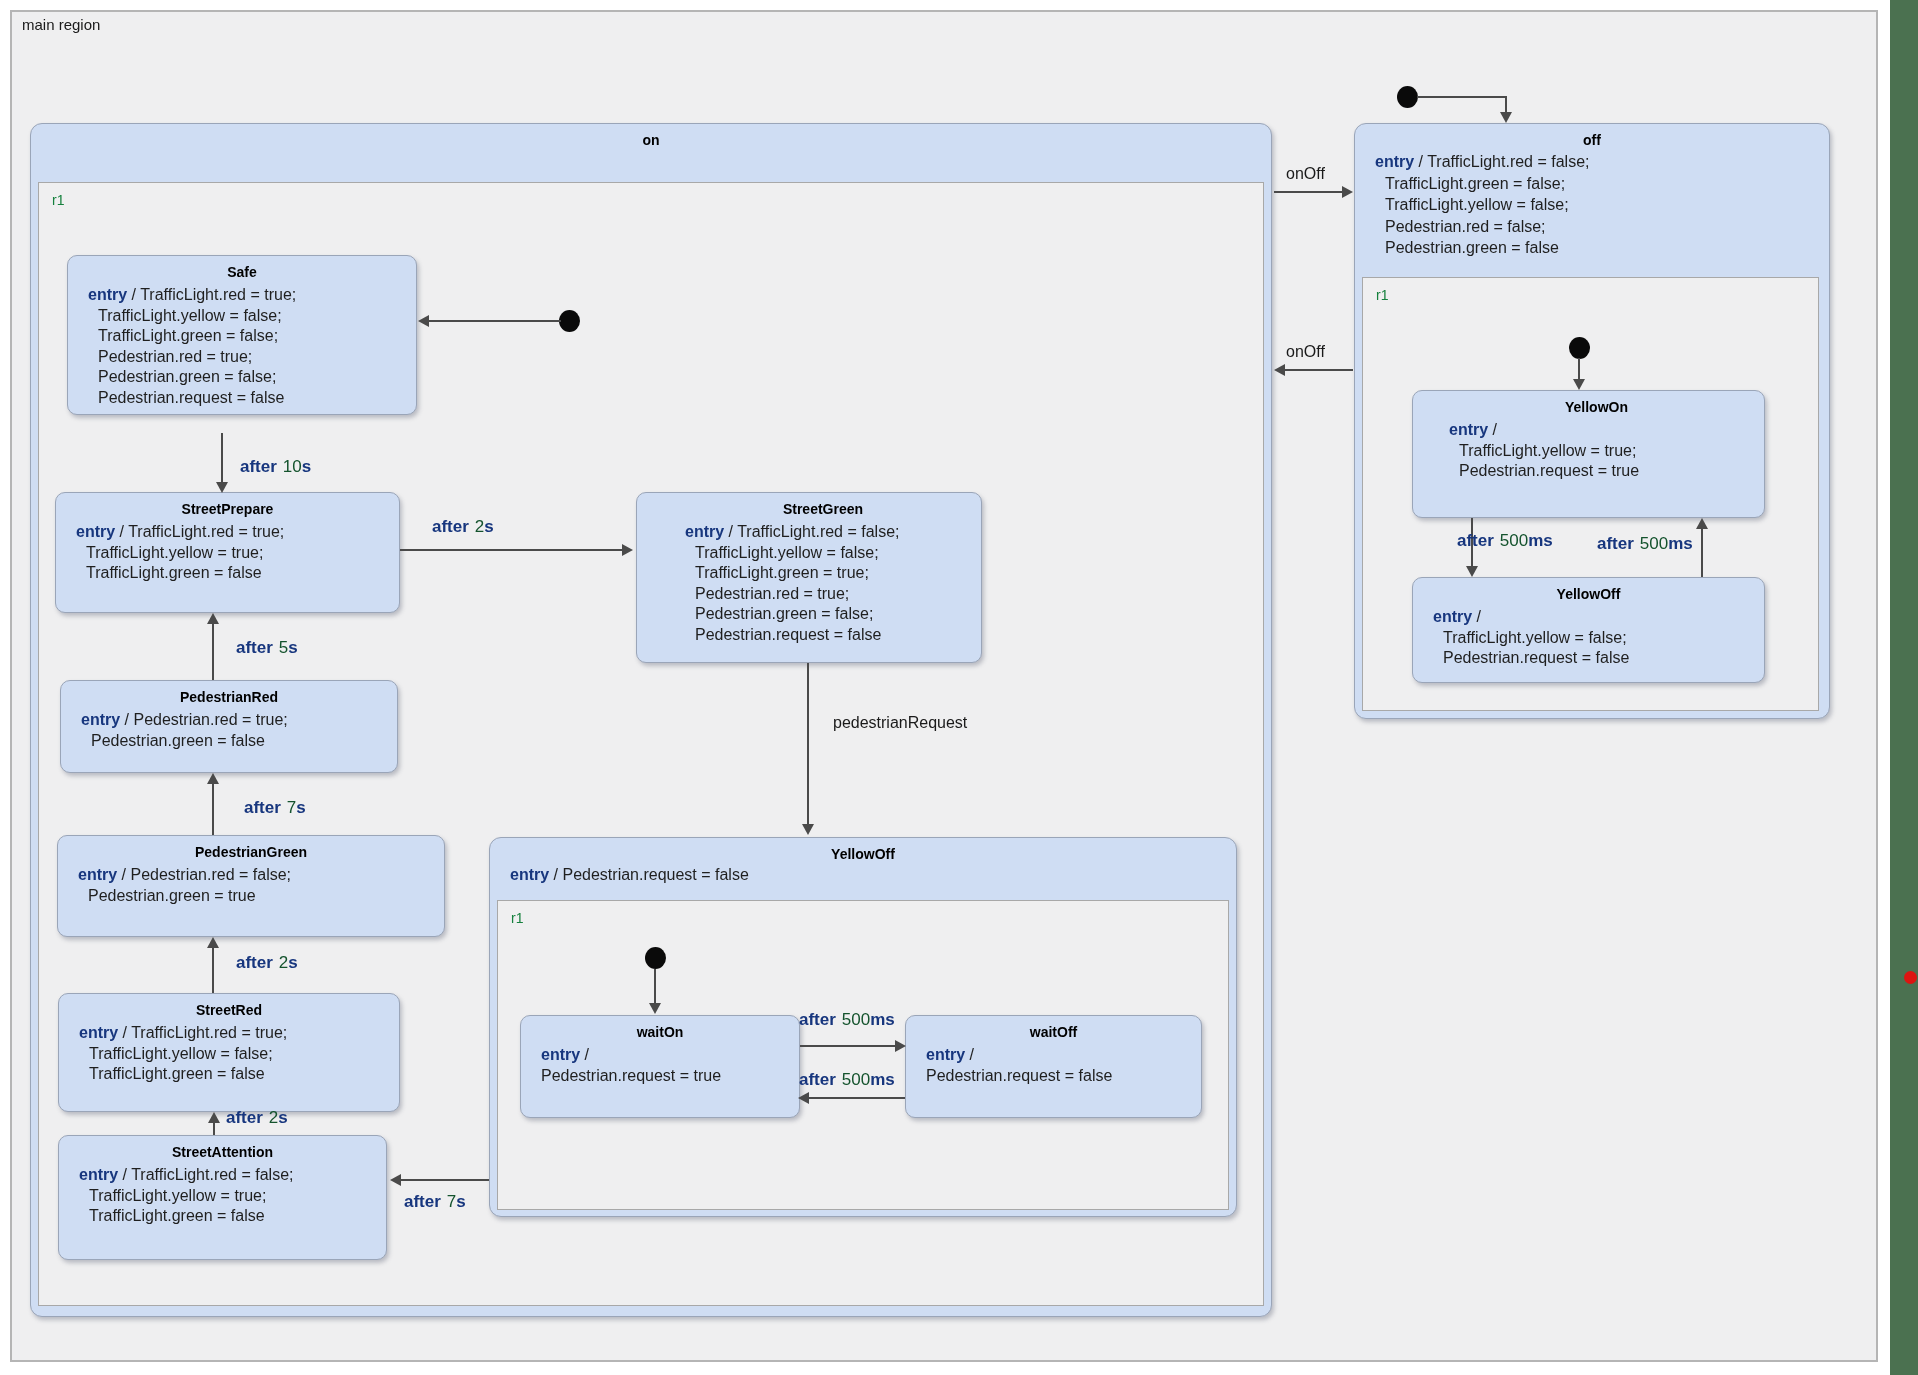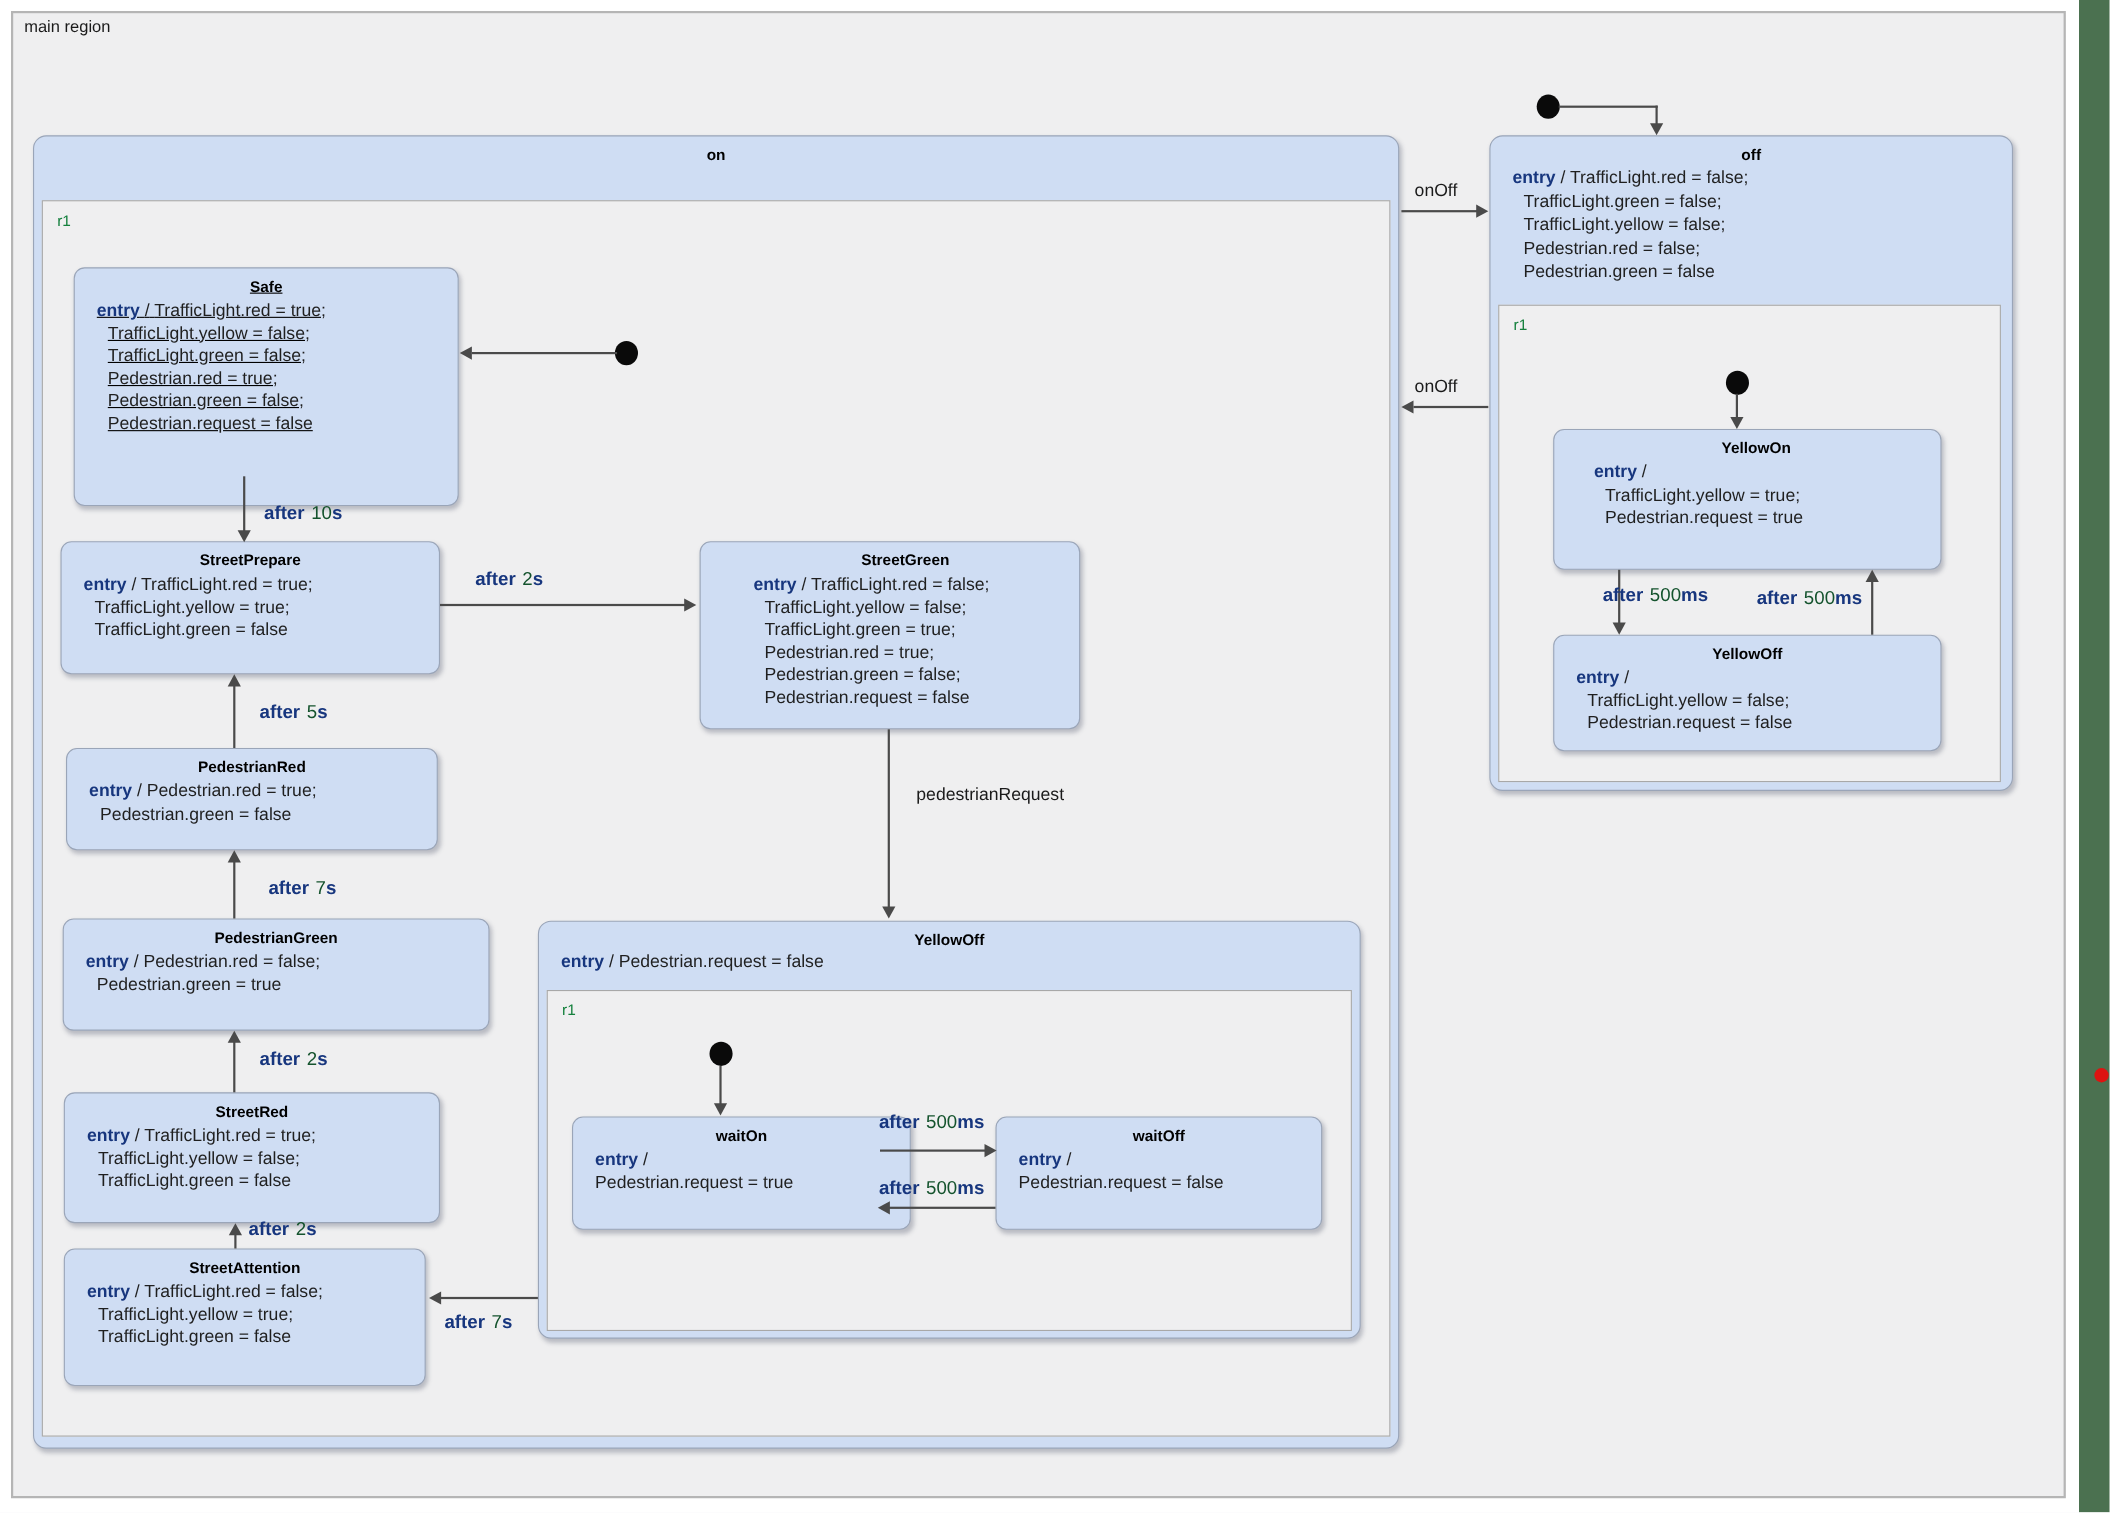--- a/index.html
+++ b/index.html
@@ -54,21 +54,21 @@
   <div class="main-region"></div>
   <div class="main-region-label">main region</div>
 
   <div class="state composite" style="left:30px;top:123px;width:1242px;height:1194px;">
     <div class="state-title">on</div>
   </div>
   <div class="region" style="left:38px;top:182px;width:1226px;height:1124px;">
     <div class="region-label">r1</div>
   </div>
 
-  <div class="state" style="left:67px;top:243px;width:350px;height:217px;text-decoration:underline;">
+  <div class="state" style="left:67px;top:255px;width:350px;height:160px;">
     <div class="state-title">Safe</div>
     <div class="body">
       <div class="line"><span class="kw">entry</span> <span class="sep">/</span> <span>TrafficLight.red = true;</span></div>
       <div class="line cont">TrafficLight.yellow = false;</div>
       <div class="line cont">TrafficLight.green = false;</div>
       <div class="line cont">Pedestrian.red = true;</div>
       <div class="line cont">Pedestrian.green = false;</div>
       <div class="line cont">Pedestrian.request = false</div>
     </div>
   </div>
@@ -131,21 +131,21 @@
   <div class="state composite" style="left:489px;top:837px;width:748px;height:380px;">
     <div class="state-title">YellowOff</div>
     <div class="body" style="padding-top:3px;">
       <div class="line"><span class="kw">entry</span> <span class="sep">/</span> <span>Pedestrian.request = false</span></div>
     </div>
   </div>
   <div class="region" style="left:497px;top:900px;width:732px;height:310px;">
     <div class="region-label">r1</div>
   </div>
 
-  <div class="state" style="left:520px;top:1015px;width:308px;height:103px;">
+  <div class="state" style="left:520px;top:1015px;width:280px;height:103px;">
     <div class="state-title">waitOn</div>
     <div class="body">
       <div class="line"><span class="kw">entry</span> <span class="sep">/</span></div>
       <div class="line">Pedestrian.request = true</div>
     </div>
   </div>
 
   <div class="state" style="left:905px;top:1015px;width:297px;height:103px;">
     <div class="state-title">waitOff</div>
     <div class="body">

